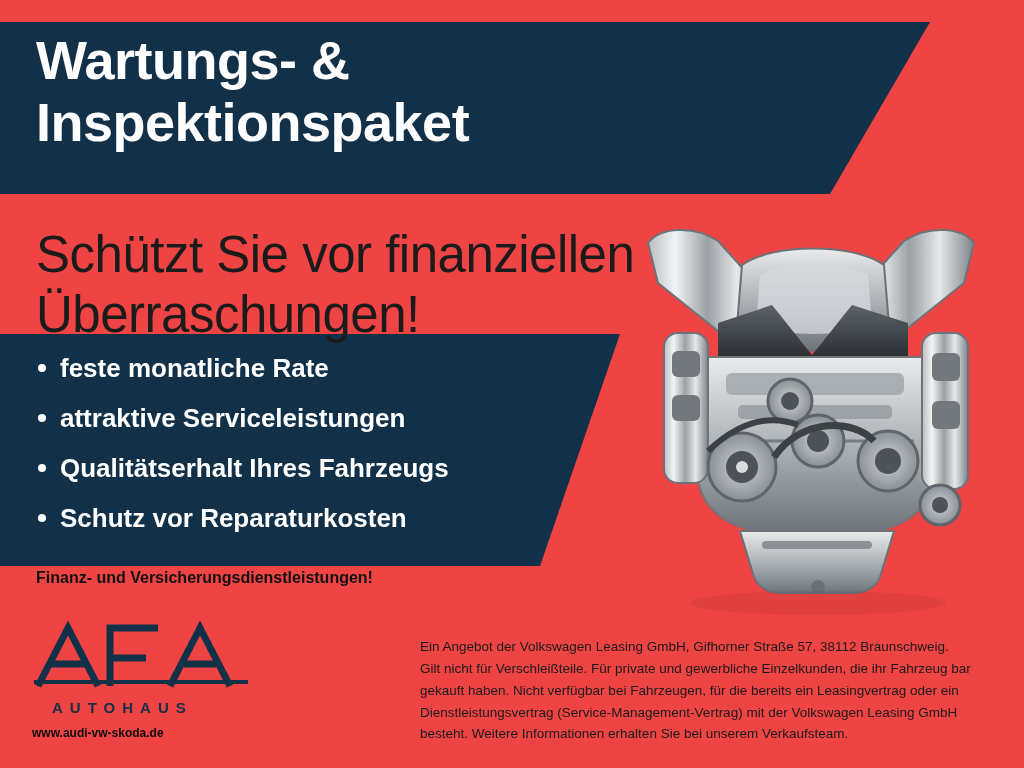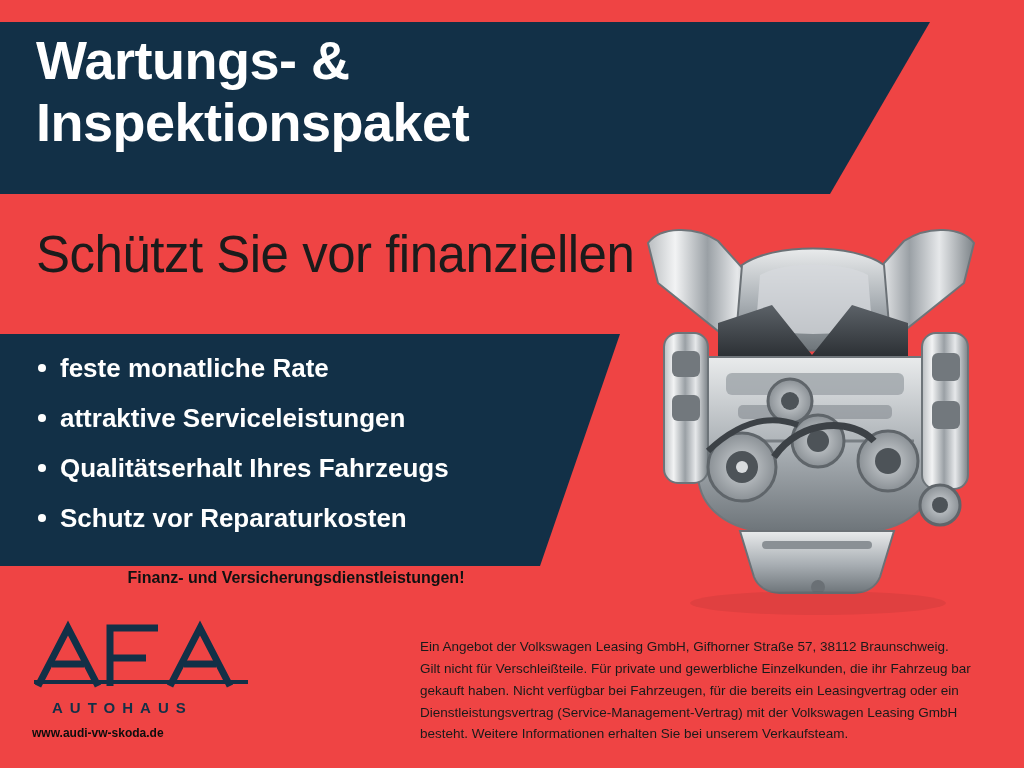--- a/index.html
+++ b/index.html
@@ -107,21 +107,21 @@
     position: absolute;
     left: 36px;
     top: 566px;
     width: 520px;
     color: #111111;
     font-size: 16px;
     font-weight: bold;
     line-height: 1.5;
   }
   .advisory .a1 { display: block; }
-  .advisory .a2 { display: block; text-align: center; }
+  .advisory .a2 { display: block; }
 
   
   .logo-block {
     position: absolute;
     left: 30px;
     top: 620px;
     width: 290px;
   }
   .logo-mark {
     width: 240px;
@@ -174,20 +174,21 @@
   <div class="band-top"></div>
   <div class="band-mid"></div>
 
   <div class="headline">
     <span class="l1">Wartungs- &amp;</span>
     <span class="l2">Inspektionspaket</span>
   </div>
 
   <div class="subhead">
     <span class="s1">Schützt Sie vor finanziellen</span>
+    <span class="s2">Überraschungen!</span>
   </div>
 
   <ul class="bullets">
     <li>
       <span class="dot"></span>
       <span>feste monatliche Rate</span>
     </li>
     <li>
       <span class="dot"></span>
       <span>attraktive Serviceleistungen</span>

